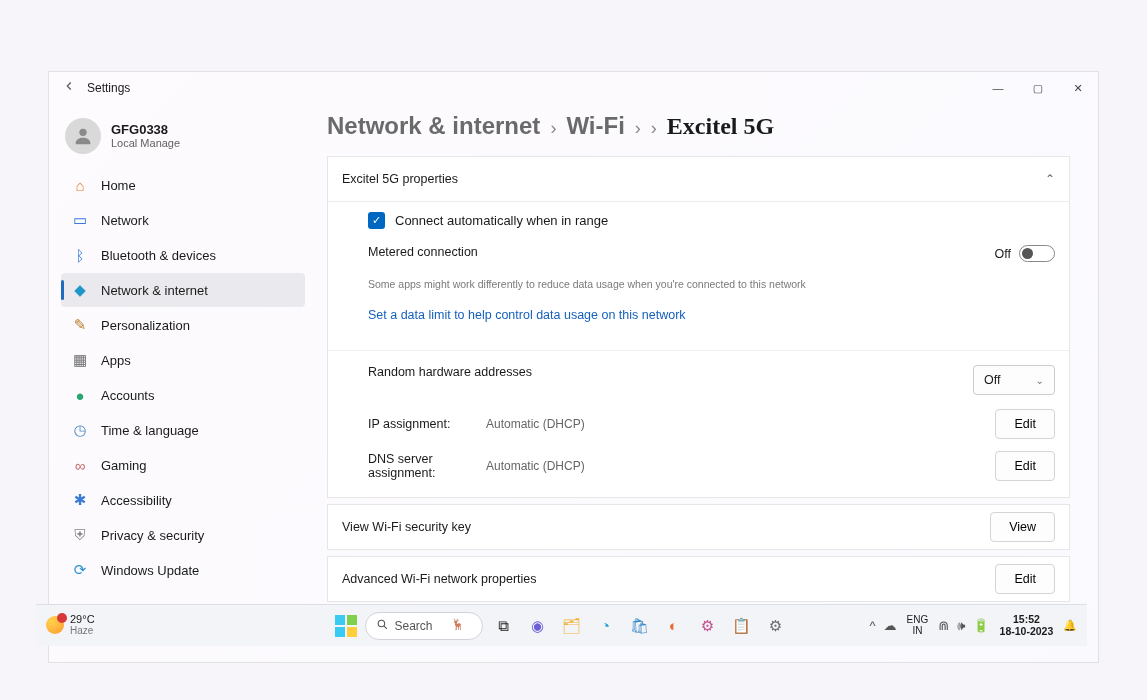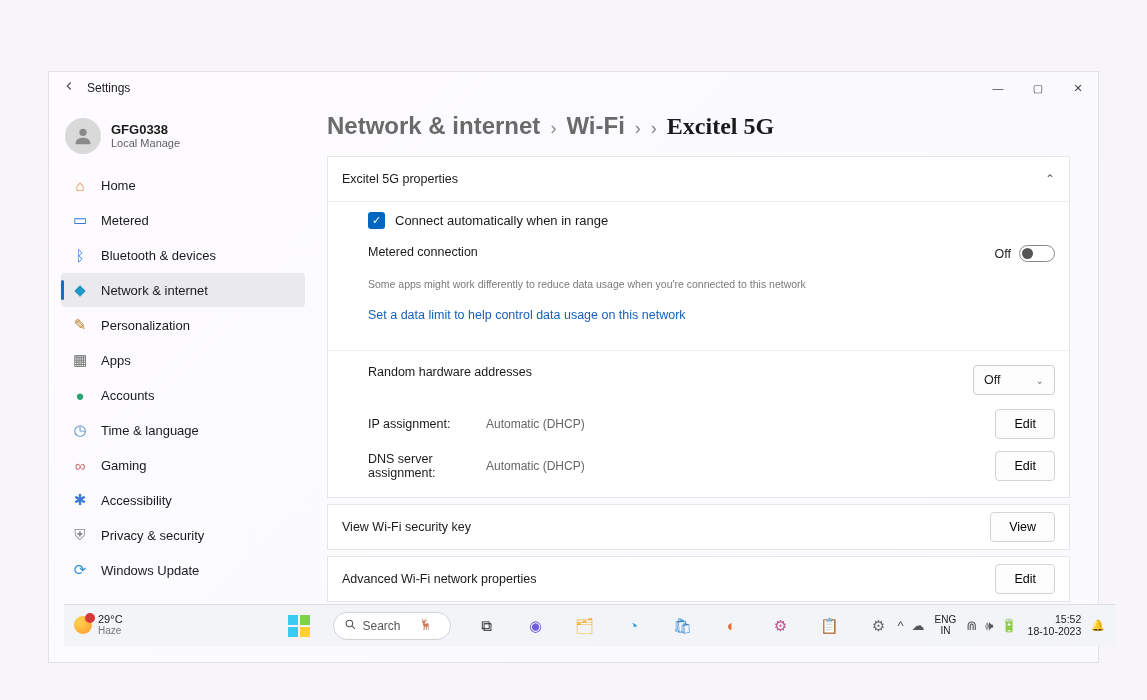--- a/index.html
+++ b/index.html
@@ -69,39 +69,39 @@
   .select{border:1px solid #ccc;border-radius:4px;height:30px;width:82px;display:flex;align-items:center;justify-content:space-between;padding:0 10px;font-size:12.5px;background:#fdfdfd;cursor:pointer;}
   .kvrow{display:flex;align-items:center;margin-bottom:12px;}
   .kvrow .k{width:118px;font-size:12.5px;}
   .kvrow .v{flex:1;font-size:12px;color:#666;}
   .btn{border:1px solid #d4d4d4;background:#fdfdfd;border-radius:4px;height:30px;padding:0 18px;font-size:12.5px;cursor:pointer;}
   .simple-row{display:flex;align-items:center;justify-content:space-between;height:44px;padding:0 14px;font-size:12.5px;}
   .help-row{display:flex;align-items:center;gap:10px;margin:14px 0 0 4px;}
   .help-row .hicon{font-size:14px;}
   .help-row a{color:#1560bd;font-size:12.5px;cursor:pointer;}
   
-  .taskbar{position:absolute;left:64px;bottom:54px;width:1051px;height:42px;background:#f2f4f8;border-top:1px solid #dcdfe4;display:flex;align-items:center;padding:0 10px;font-size:11px;}
+  .taskbar{position:absolute;left:36px;bottom:54px;width:1051px;height:42px;background:#f2f4f8;border-top:1px solid #dcdfe4;display:flex;align-items:center;padding:0 10px;font-size:11px;}
   .weather{display:flex;align-items:center;gap:6px;}
   .wicon{width:18px;height:18px;border-radius:50%;background:radial-gradient(circle at 30% 30%,#ffd24d,#ff9a2e);position:relative;}
   .wicon::after{content:"";position:absolute;right:-3px;top:-3px;width:10px;height:10px;border-radius:50%;background:#d93838;}
   .wtext{line-height:1.05;}
   .wsm{color:#777;font-size:10px;}
-  .tcenter{position:absolute;left:50%;transform:translateX(-50%);display:flex;align-items:center;gap:23px;}
+  .tcenter{position:absolute;left:50%;transform:translateX(-50%);display:flex;align-items:center;gap:8px;}
   .start{width:22px;height:22px;display:grid;grid-template-columns:1fr 1fr;grid-template-rows:1fr 1fr;gap:2px;cursor:pointer;}
   .start span:nth-child(1){background:#3acbf3;}
   .start span:nth-child(2){background:#7fd04f;}
   .start span:nth-child(3){background:#3acbf3;}
   .start span:nth-child(4){background:#ffce3a;}
   .tsearch{display:flex;align-items:center;gap:6px;background:#fff;border:1px solid #d0d4da;border-radius:16px;height:28px;padding:0 10px;width:118px;cursor:text;}
   .tsearch .mag{color:#555;}
   .tsearch .animal{width:20px;height:16px;margin-left:auto;display:inline-block;}
   .ticon{width:26px;height:26px;border-radius:4px;display:flex;align-items:center;justify-content:center;font-size:15px;cursor:pointer;}
   .tright{margin-left:auto;display:flex;align-items:center;gap:10px;}
   .lang{font-size:10px;line-height:1.05;text-align:center;}
-  .clock{font-size:10.5px;line-height:1.1;text-align:right;}
+  .clock{font-size:10.5px;line-height:1.1;text-align:center;font-weight:bold;}
   .tray{display:flex;align-items:center;gap:8px;color:#555;font-size:13px;}
 </style>
 </head>
 <body>
 
 <div class="frame">
   <div class="titlebar">
     <div class="back">
       <svg width="14" height="14" viewBox="0 0 24 24" fill="none" stroke="#555" stroke-width="2">
           <path d="M15 6l-6 6 6 6"></path>
@@ -129,21 +129,21 @@
           <div class="uacct">Local Manage</div>
         </div>
       </div>
       <div class="nav">
         <div class="nav-item">
             <span class="nav-icon" style="color:#e07b2f">⌂</span>
             <span>Home</span>
           </div>
         <div class="nav-item">
             <span class="nav-icon" style="color:#3a7bd5">▭</span>
-            <span>Metered</span>
+            <span>Network</span>
           </div>
         <div class="nav-item">
             <span class="nav-icon" style="color:#3a7bd5">ᛒ</span>
             <span>Bluetooth &amp; devices</span>
           </div>
         <div class="nav-item active">
             <span class="nav-icon" style="color:#2196c9">◆</span>
             <span>Network &amp; internet</span>
           </div>
         <div class="nav-item">

